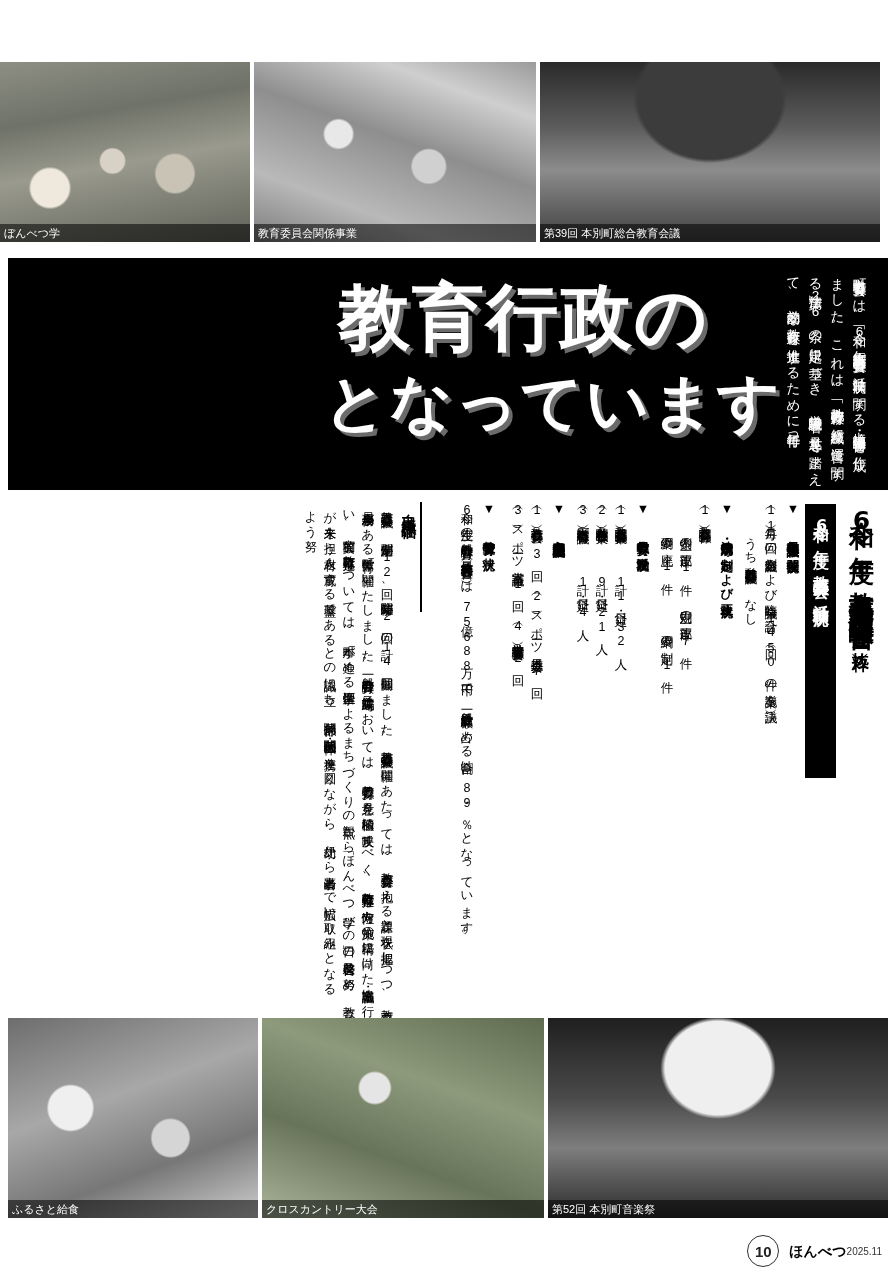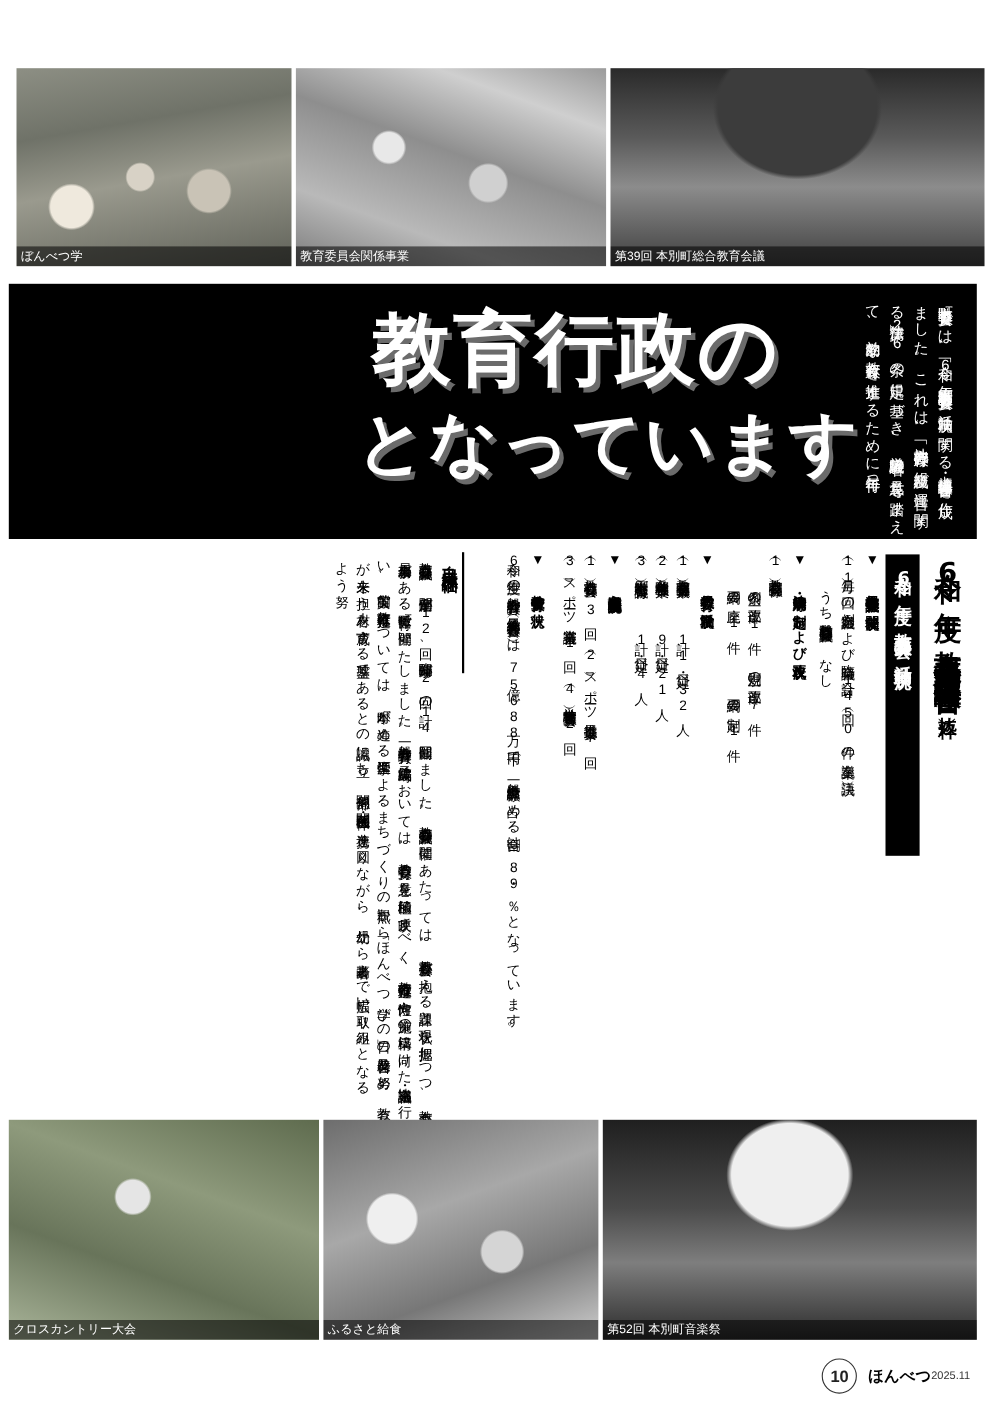--- a/index.html
+++ b/index.html
@@ -7,21 +7,21 @@
     width:896px;height:1277px;
     background:#ffffff;
     font-family:"Liberation Serif","DejaVu Serif",serif;
     position:relative;
     overflow:hidden;
     color:#000;
   }
   .page{position:absolute;inset:0;}
 
   
-  .photo-strip{position:absolute;left:15px;top:62px;width:880px;height:180px;display:flex;gap:4px;}
+  .photo-strip{position:absolute;left:0;top:62px;width:880px;height:180px;display:flex;gap:4px;}
   .photo{position:relative;overflow:hidden;background:#7a7a7a;}
   .photo .cap{
     position:absolute;left:0;bottom:0;right:0;
     background:rgba(0,0,0,0.55);
     color:#fff;font-size:11px;line-height:16px;
     padding:1px 4px;
     font-family:"Liberation Sans","DejaVu Sans",sans-serif;
     white-space:nowrap;overflow:hidden;
   }
   .photo.p1{width:250px;}
@@ -215,25 +215,25 @@
     <div class="tcol" style="right:412px;height:470px;">
       <span>令和6年度の一般会計教育費の最終予算額（人件費等含む）は、7億568万8千円で、一般会計予算総額に占める割合は 8・9％となっています。</span>
     </div>
 
     <div class="selfcheck" style="right:466px;left:auto;">自己点検評価</div>
     <div class="tcol" style="right:492px;width:366px;height:500px;white-space:normal;">教育委員会会議は、定例開催が12回、臨時開催が2回の計14回開催しました。教育委員会会議の開催にあたっては、教育委員会が抱える課題と現状を把握しつつ、教育委員会事務局がある町体育館で開催いたしました。一般会計教育費の予算編成時においては、教育委員の意見を積極的に反映すべく、教育行政推進の方向性や施策の構築に向けた協議・審議を行い、実質的な教育行政推進については、本町が進める生涯学習によるまちづくりの観点から「ほんべつ学びの日」の普及啓発に努め、教育が未来を担う人材を育成する基盤であるとの認識に立ち、関係部局や関係機関・団体と連携を図りながら、幼児から高齢者まで幅広い取り組みとなるよう努</div>
 
   </div>
 
   <div class="photo-strip-b">
+    <div class="photo b1 ph-d">
+      <div class="cap">ふるさと給食</div>
+    </div>
     <div class="photo b2 ph-e">
       <div class="cap">クロスカントリー大会</div>
-    </div>
-    <div class="photo b1 ph-d">
-      <div class="cap">ふるさと給食</div>
     </div>
     <div class="photo b3 ph-f">
       <div class="cap">第52回 本別町音楽祭</div>
     </div>
   </div>
 
   <div class="footer">
     <div class="pagenum">10</div>
     <div class="foot-text">
       <span class="t1">ほんべつ</span>

